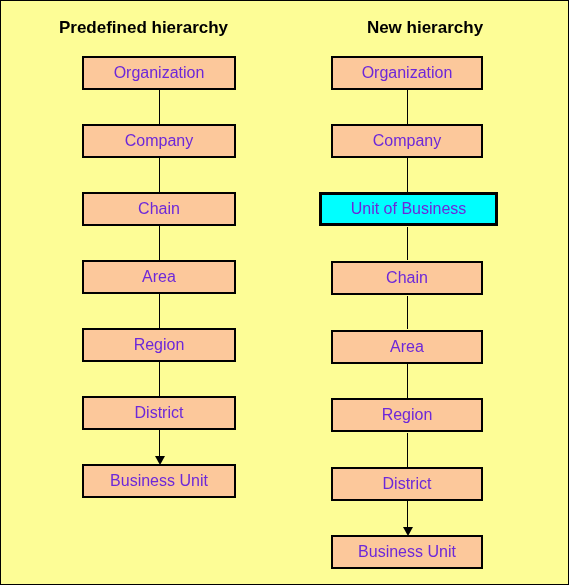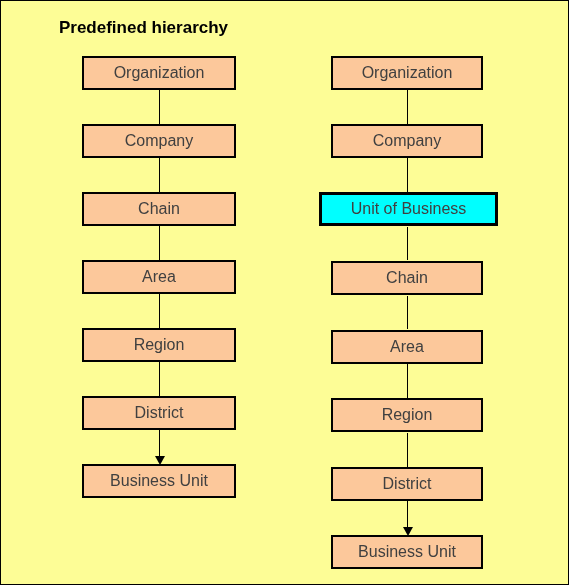--- a/index.html
+++ b/index.html
@@ -43,21 +43,21 @@
 
   .node {
     position: absolute;
     box-sizing: border-box;
     background: #fcc89b;
     border: 2px solid #000000;
     height: 34px;
     line-height: 30px;
     text-align: center;
     font-size: 16px;
-    color: #404040;
+    color: #6d28d9;
     white-space: nowrap;
   }
   .node.highlight {
     background: #00ffff;
     border-width: 3px;
     line-height: 28px;
   }
   
   #col-predefined .node {
     left: 81px;
@@ -111,20 +111,21 @@
     <div class="node" style="top:55px;">Organization</div>
     <div class="node" style="top:123px;">Company</div>
     <div class="node" style="top:191px;">Chain</div>
     <div class="node" style="top:259px;">Area</div>
     <div class="node" style="top:327px;">Region</div>
     <div class="node" style="top:395px;">District</div>
     <div class="node" style="top:463px;">Business Unit</div>
   </div>
 
   <div class="column" id="col-new">
+    <div class="column-title">New hierarchy</div>
 
     <div class="connector" style="top:89px;height:34px;"></div>
     <div class="connector" style="top:157px;height:34px;"></div>
     <div class="connector" style="top:226px;height:33px;"></div>
     <div class="connector" style="top:295px;height:33px;"></div>
     <div class="connector" style="top:363px;height:34px;"></div>
     <div class="connector" style="top:432px;height:34px;"></div>
     <div class="connector" style="top:500px;height:26px;"></div>
     <div class="arrowhead" style="top:526px;"></div>
 

